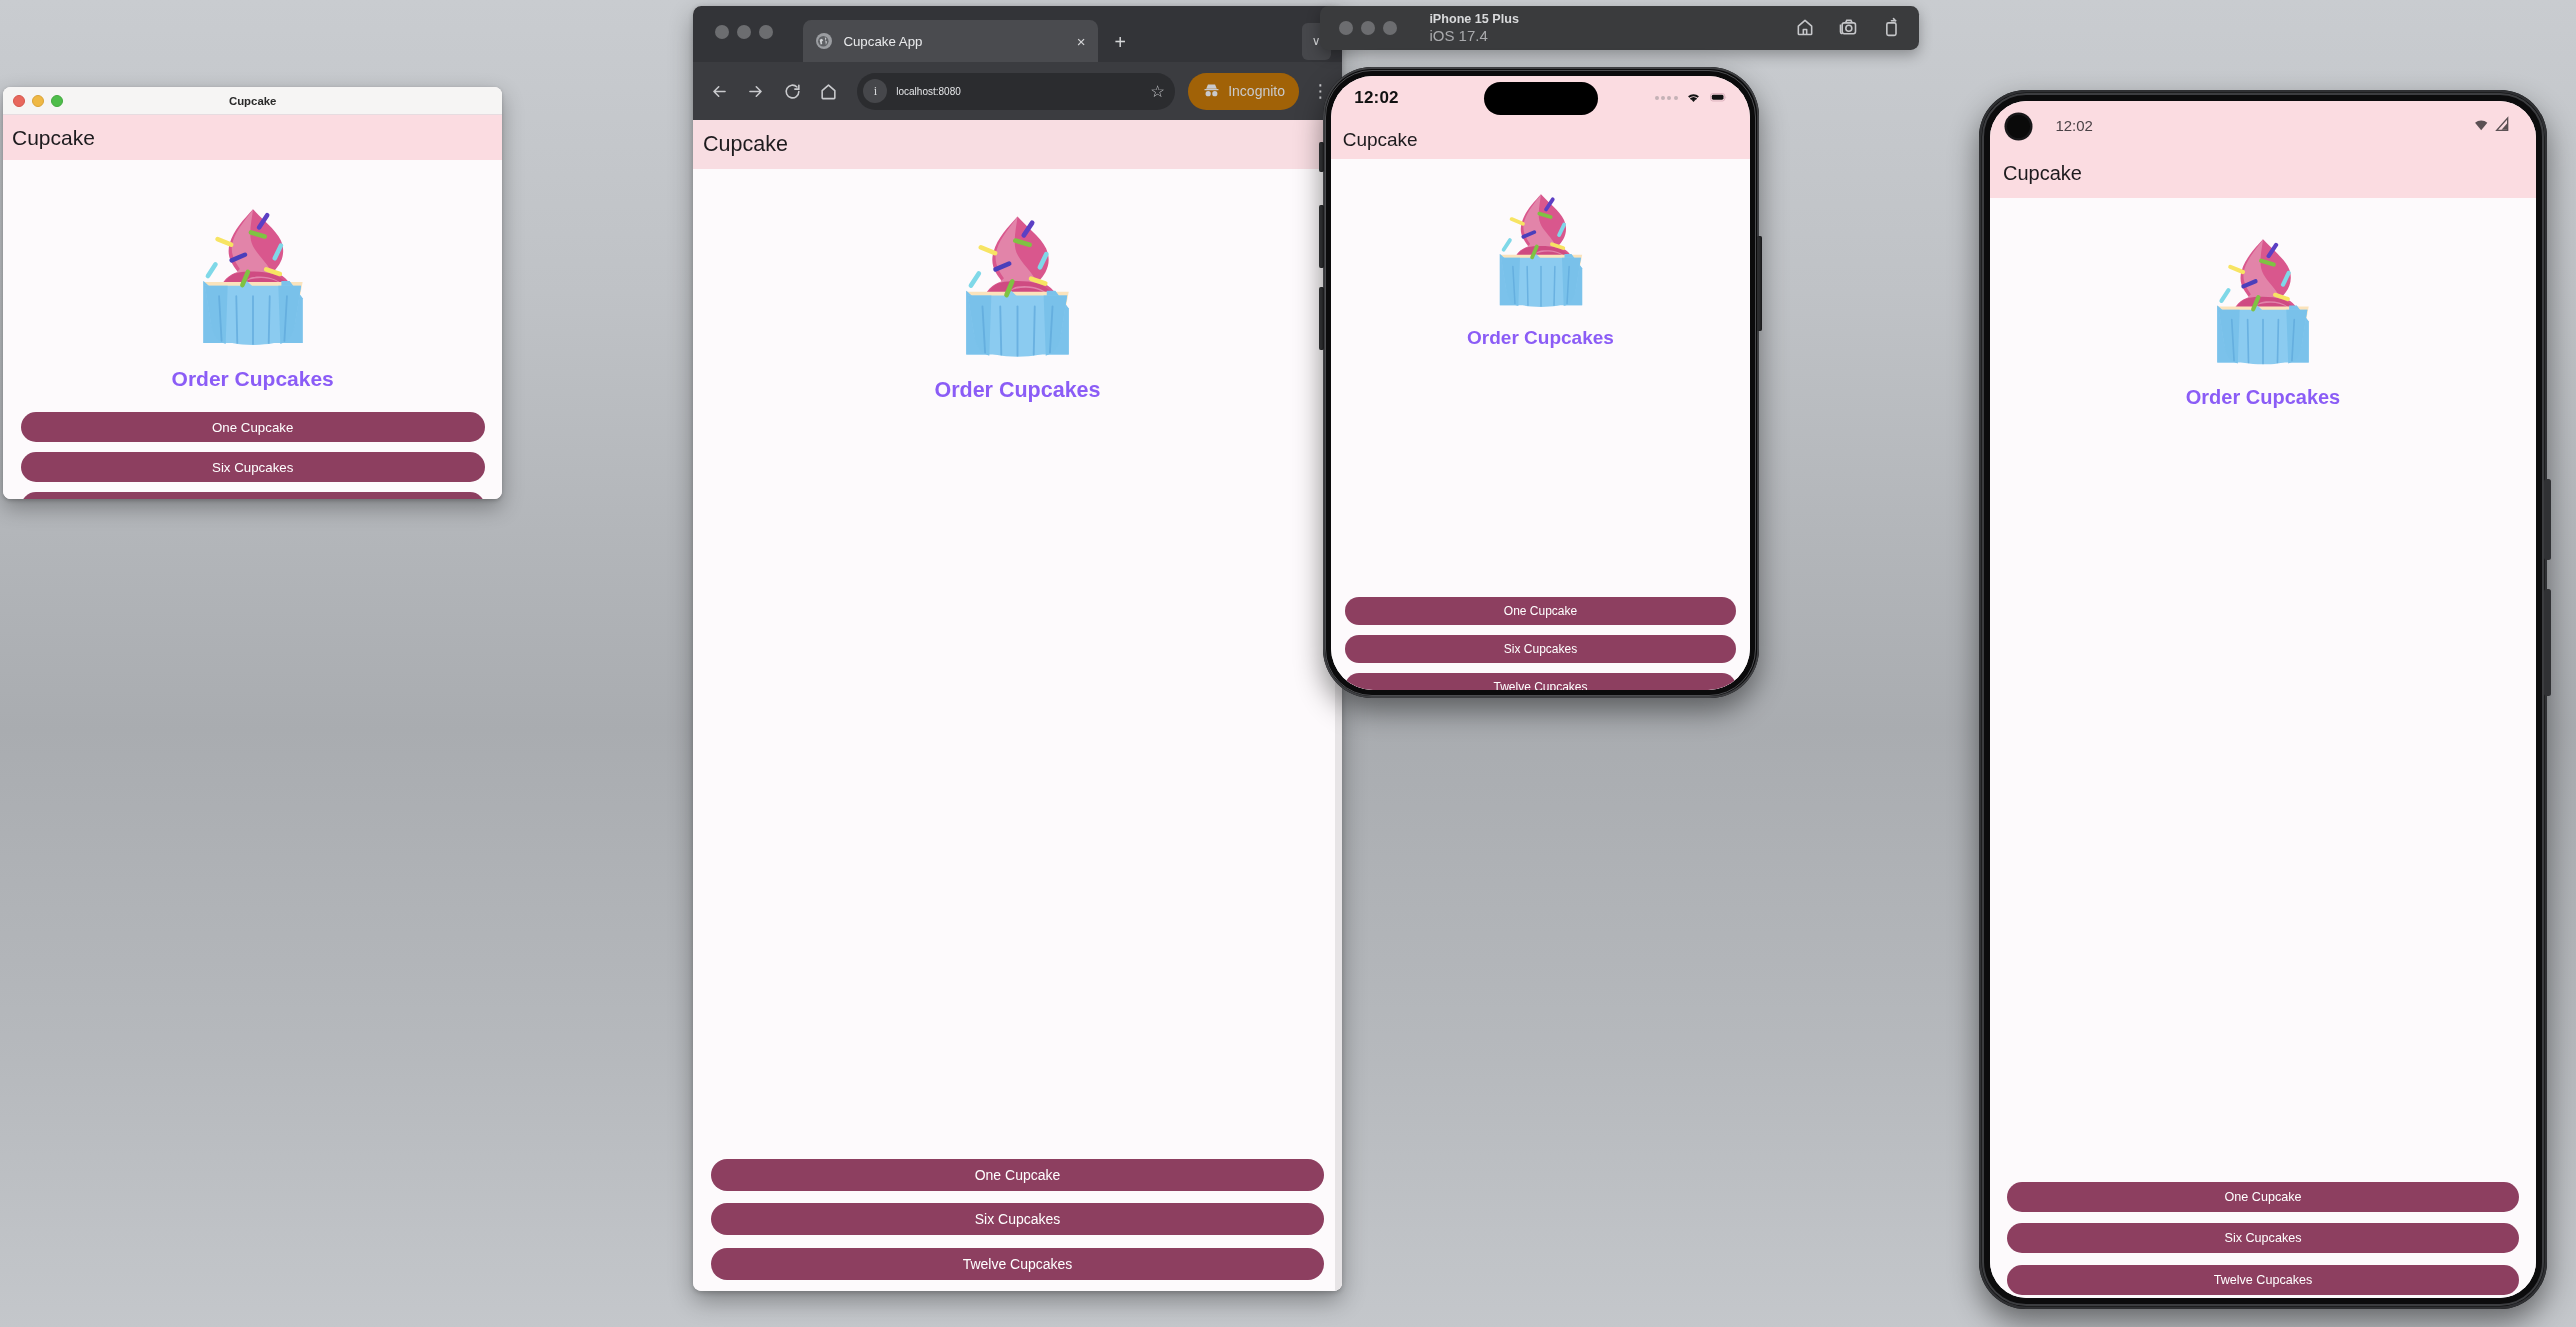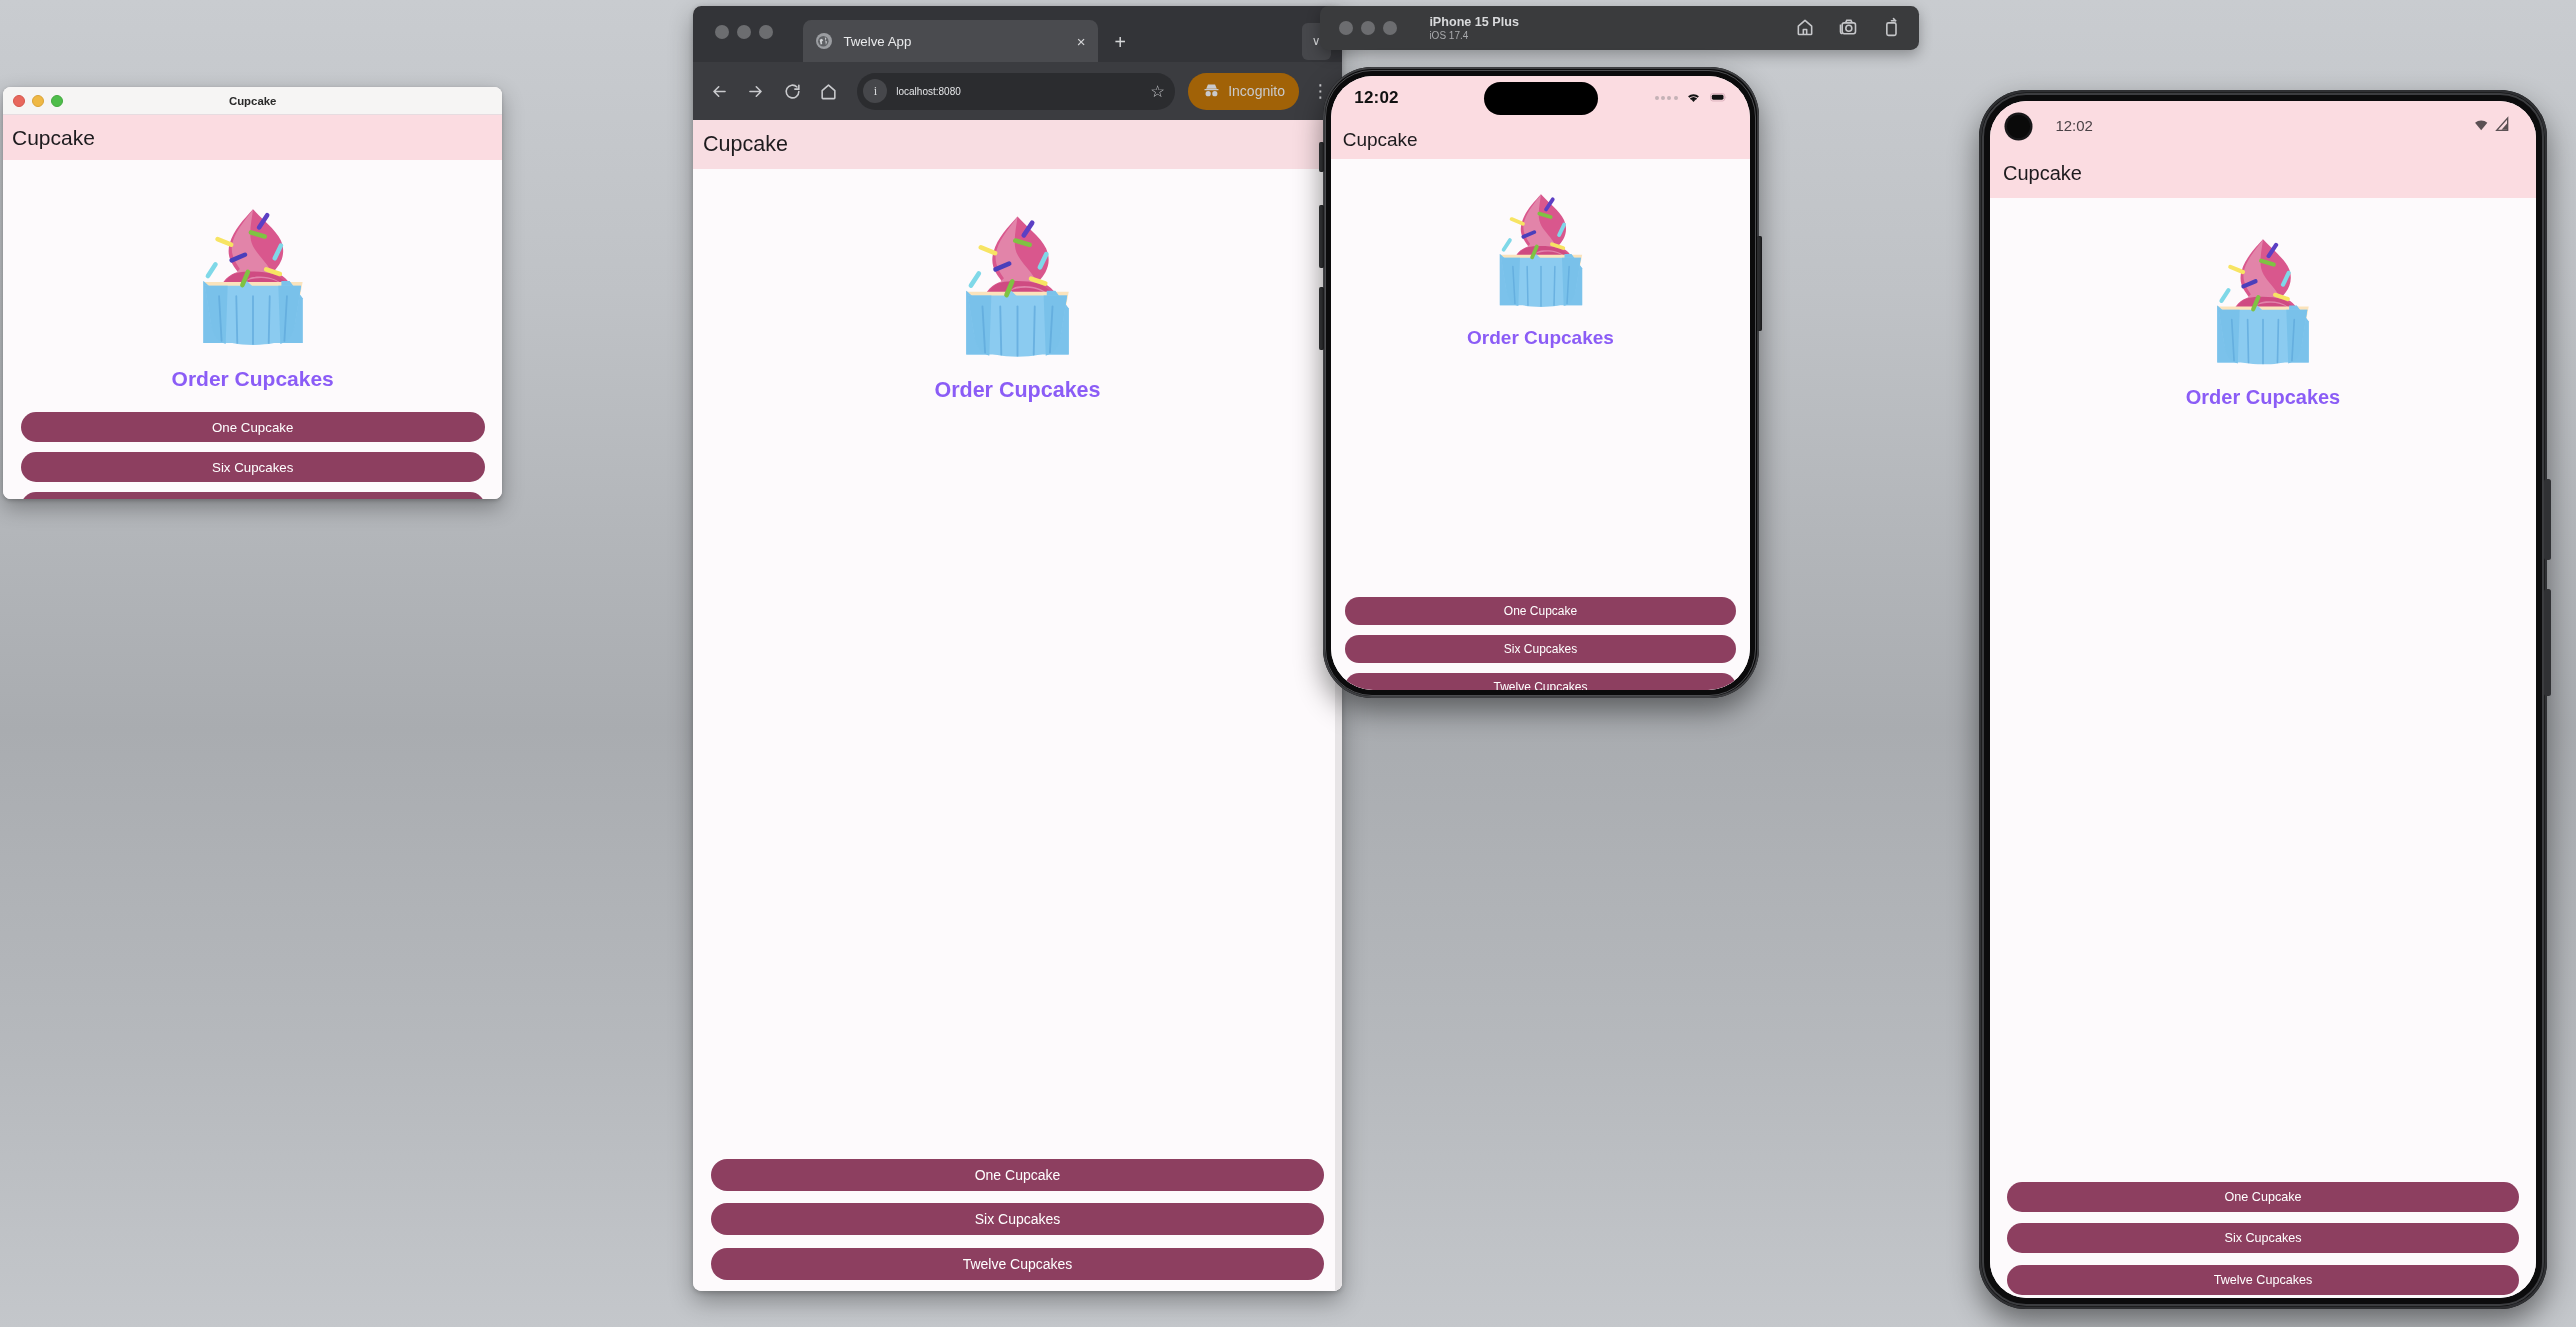--- a/index.html
+++ b/index.html
@@ -120,21 +120,21 @@
   .sim-toolbar {
     position:absolute; left:0; top:0; width:599px; height:44px;
     background:#3a3b3d; border-radius:8.2px;
     display:flex; align-items:center; padding:0 17.7px 0 19px;
     box-shadow:0 5px 14px rgba(0,0,0,.30);
   }
   .sim-toolbar .traffic { gap:8.2px; }
   .sim-toolbar .tl { width:14px; height:14px; background:#6c6d70; border:none; }
   .sim-meta { margin-left:32px; display:flex; flex-direction:column; justify-content:center; }
   .sim-name { color:#d9dadc; font-size:12.6px; font-weight:700; line-height:1.15; }
-  .sim-os { color:#a9aaad; font-size:10px; line-height:1.2; }
+  .sim-os { color:#a9aaad; font-size:15px; line-height:1.2; }
   .sim-actions { margin-left:auto; display:flex; gap:23px; align-items:center; }
   .sim-actions svg { width:20px; height:20px; stroke:#c6c7ca; fill:none; stroke-width:1.9; cursor:pointer; }
 
   .ios-frame {
     position:absolute; left:2.5px; top:61px; width:436px; height:631px;
     background:#0b0b0c; border-radius:49px; padding:8.8px;
     box-shadow: 0 12.6px 28px rgba(0,0,0,.45), inset 0 0 0 1.9px #3e3f42;
   }
   .ios-frame .bezel-ring {
     position:absolute; inset:2.5px; border-radius:47px; border:1.9px solid #4c4d50; pointer-events:none;
@@ -254,21 +254,21 @@
       <span class="tl"></span>
       <span class="tl"></span>
     </div>
     <div class="chrome-tab">
       <span class="tab-favicon">
         <svg viewBox="0 0 24 24">
             <circle cx="12" cy="12" r="10" fill="#5f6165"></circle>
             <path d="M5 9 L9 7 L12 10 L9 13 L10 17 L7 18 Z M15 4 L18 7 L16 10 L19 13 L17 19" fill="#cfd1d4"></path>
           </svg>
       </span>
-      <span class="tab-title">Twelve App</span>
+      <span class="tab-title">Cupcake App</span>
       <span class="tab-close">×</span>
     </div>
     <span class="new-tab">+</span>
     <span class="tabstrip-right">∨</span>
   </div>
 
   <div class="chrome-toolbar">
     <span class="tb-icon">
       <svg viewBox="0 0 24 24" stroke-linecap="round" stroke-linejoin="round">
           <path d="M19 12H5M11 6l-6 6 6 6"></path>

